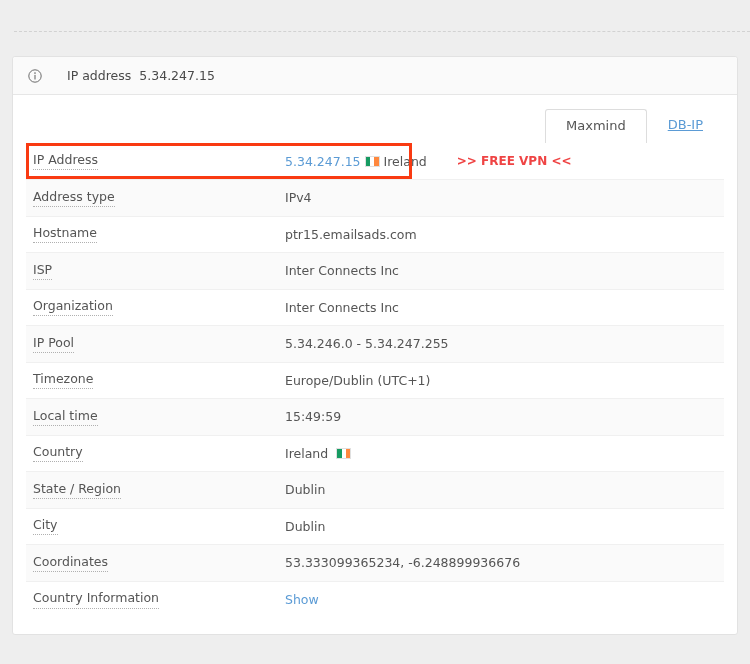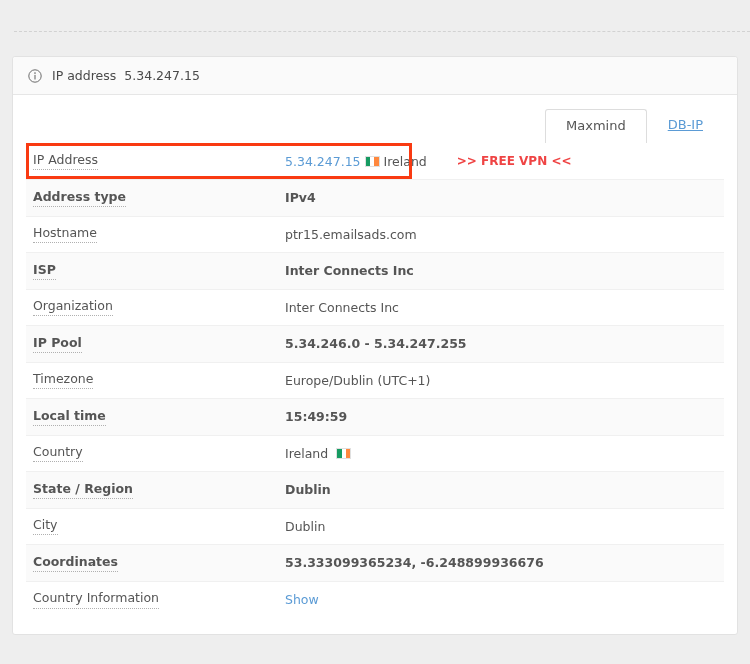--- a/index.html
+++ b/index.html
@@ -41,21 +41,21 @@
     background: #ffffff;
     border: 1px solid #e2e2e2;
     border-radius: 3px;
   }
   .panel-header {
     background: #fafafa;
     border-bottom: 1px solid #e6e6e6;
     padding: 11px 14px 11px 15px;
     display: flex;
     align-items: center;
-    gap: 10px;
+    gap: 25px;
     border-radius: 3px 3px 0 0;
   }
   .info-icon {
     width: 14px;
     height: 14px;
     flex: none;
     display: inline-block;
     line-height: 0;
   }
   .panel-header-text {
@@ -106,21 +106,21 @@
   
   .info-table {
     width: 100%;
     border-collapse: collapse;
     table-layout: fixed;
   }
   .info-table tr {
     height: 36.5px;
   }
   .info-table tr.odd  { background: #ffffff; }
-  .info-table tr.even { background: #fafafa; font-weight: bold; }
+  .info-table tr.even { background: #fafafa; }
   .info-table td {
     font-size: 12.5px;
     color: #555555;
     padding: 0 0 0 7px;
     vertical-align: middle;
     border-bottom: 1px solid #f0f0f0;
     height: 36.5px;
   }
   .info-table td.label-cell { width: 252px; }
   .info-table tr:last-child td { border-bottom: none; }

